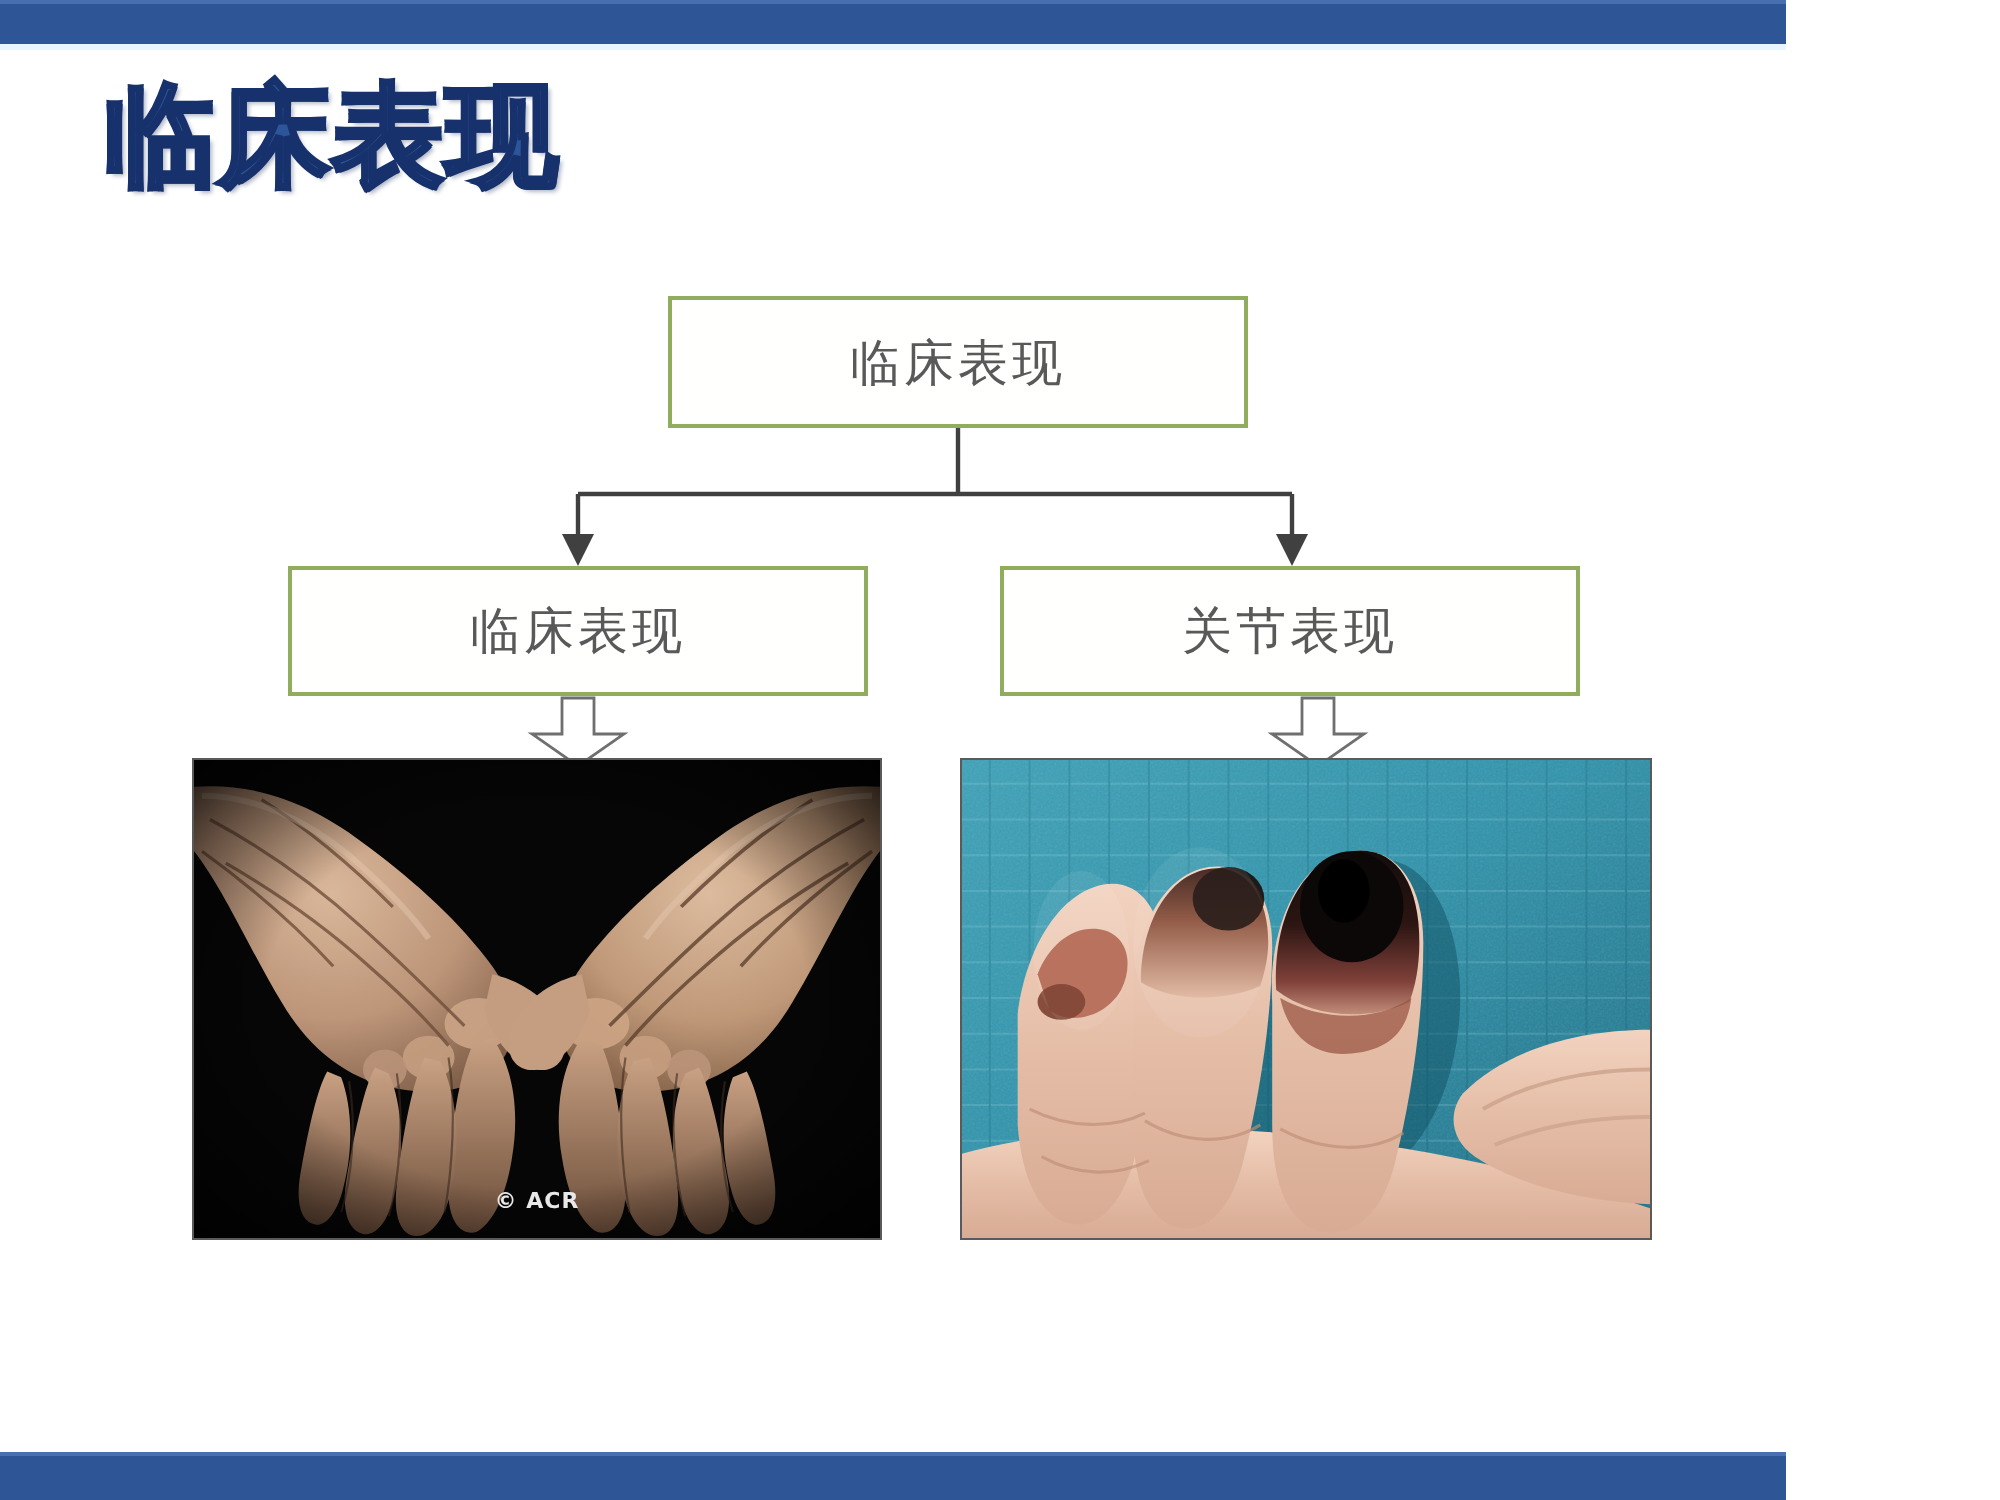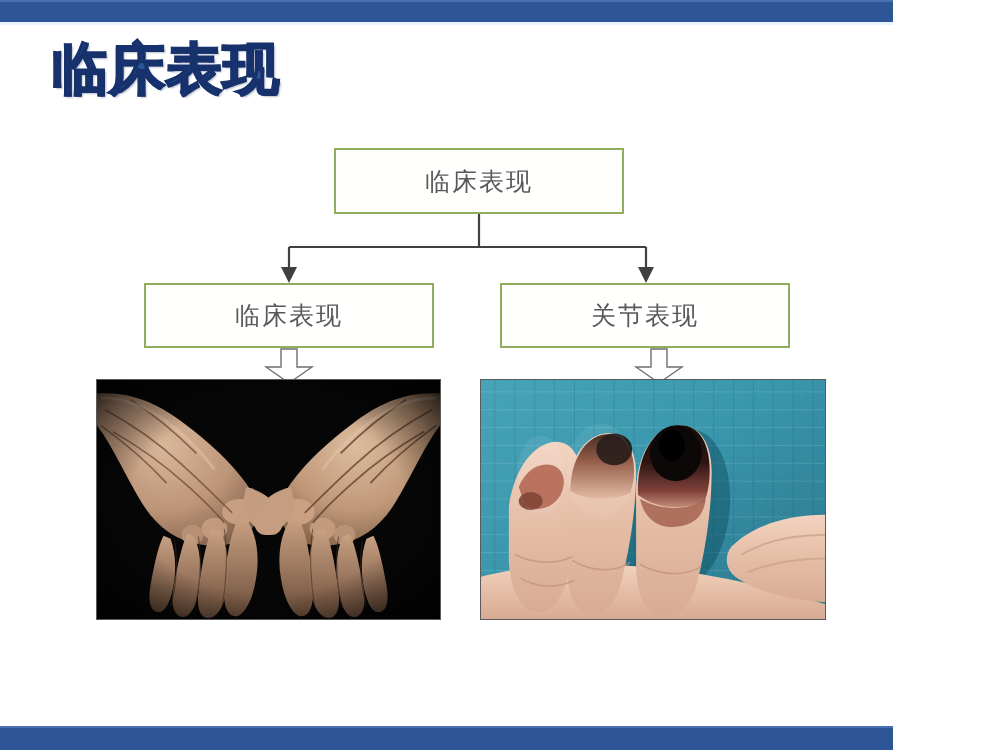--- a/index.html
+++ b/index.html
@@ -283,20 +283,21 @@
       </g>
 
       <rect width="345" height="241" fill="url(#vig)"></rect>
       <defs>
         <radialGradient id="vig" cx="50%" cy="50%" r="72%">
           <stop offset="55%" stop-color="#000000" stop-opacity="0"></stop>
           <stop offset="100%" stop-color="#000000" stop-opacity="0.85"></stop>
         </radialGradient>
       </defs>
     </svg>
+    <div class="acr-mark">© ACR</div>
   </div>
 
   <div class="photo" id="photo-extraartic">
     <svg viewBox="0 0 346 241" preserveAspectRatio="none">
       <defs>
         <linearGradient id="drape" x1="0" y1="0" x2="1" y2="1">
           <stop offset="0%" stop-color="#3ea2b8"></stop>
           <stop offset="45%" stop-color="#2f93ab"></stop>
           <stop offset="100%" stop-color="#1d6e85"></stop>
         </linearGradient>

